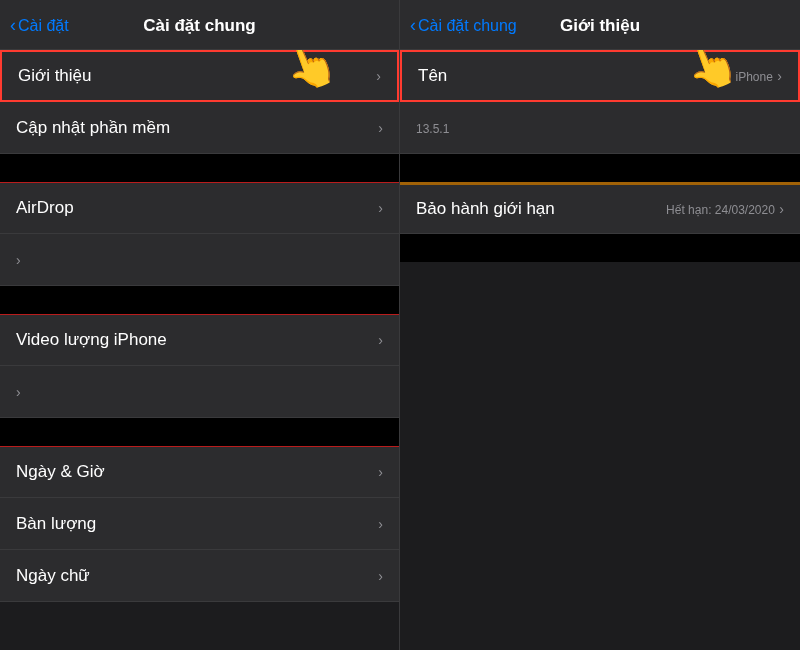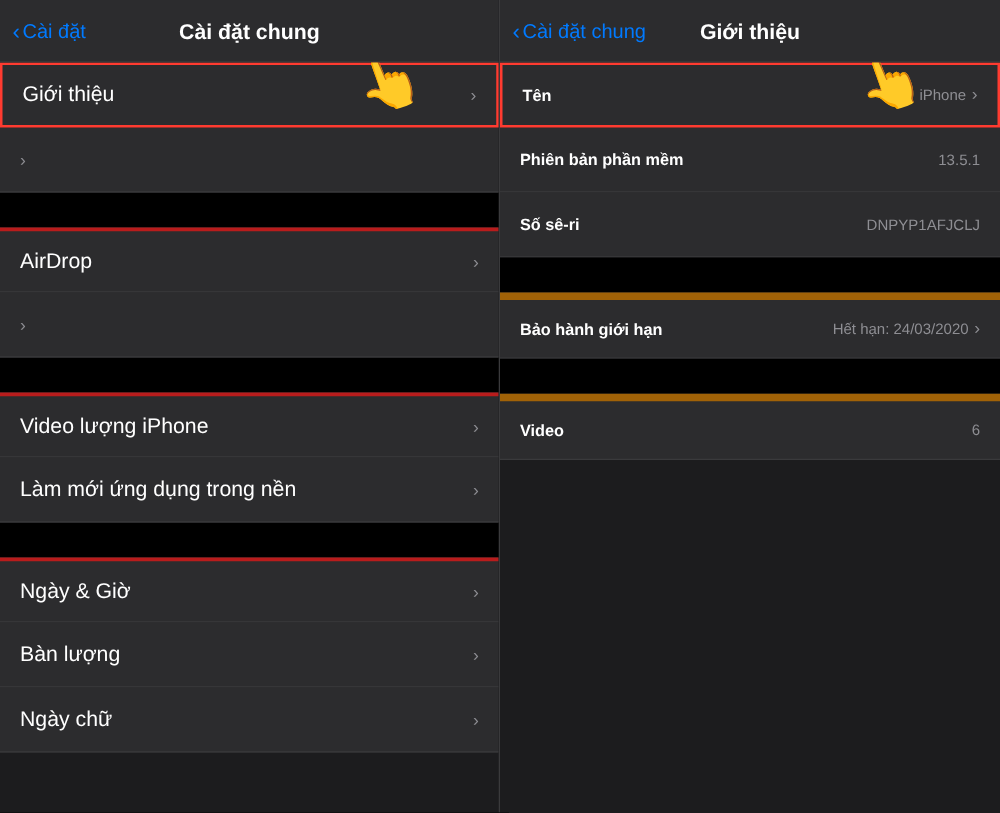--- a/index.html
+++ b/index.html
@@ -89,21 +89,21 @@
       display: flex;
       align-items: center;
       justify-content: space-between;
       padding: 14px 16px;
       min-height: 52px;
       position: relative;
       cursor: pointer;
     }
 
     .settings-item:first-child {
-      border-top: 3px solid #b91c1c;
+      border-top: 1px solid #b91c1c;
     }
 
     .settings-item .item-label {
       color: #fff;
       font-size: 17px;
     }
 
     .settings-item .item-right {
       display: flex;
       align-items: center;
@@ -138,27 +138,26 @@
       border-bottom: 1px solid #3a3a3c;
       display: flex;
       align-items: center;
       justify-content: space-between;
       padding: 14px 16px;
       min-height: 52px;
       cursor: pointer;
     }
 
     .detail-item:first-child {
-      border-top: 6px solid #a16207;
+      border-top: 3px solid #a16207;
     }
 
     .detail-item .detail-label {
       color: #fff;
-      font-size: 13px;
-      font-weight: bold;
+      font-size: 17px;
     }
 
     .detail-item .detail-value {
       color: #8e8e93;
       font-size: 12px;
     }
 
     .detail-item.highlighted-item .detail-label {
       color: #fff;
     }
@@ -186,20 +185,21 @@
     <div class="settings-group">
       <div class="settings-item highlighted-item" style="position:relative;">
         <span class="item-label">Giới thiệu</span>
         <div class="item-right">
           <span class="chevron">›</span>
         </div>
 
         <span class="cursor-emoji" style="right: 60px; top: -10px;">👆</span>
       </div>
       <div class="settings-item">
+        <span class="item-label">Cập nhật phần mềm</span>
         <div class="item-right">
           <span class="chevron">›</span>
         </div>
       </div>
     </div>
 
     <div class="group-gap"></div>
 
     <div class="settings-group">
       <div class="settings-item">
@@ -218,21 +218,20 @@
     <div class="group-gap"></div>
 
     <div class="settings-group">
       <div class="settings-item">
         <span class="item-label">Video lượng iPhone</span>
         <div class="item-right">
           <span class="chevron">›</span>
         </div>
       </div>
       <div class="settings-item">
-        <span class="item-label">Làm mới ứng dụng trong nền</span>
         <div class="item-right">
           <span class="chevron">›</span>
         </div>
       </div>
     </div>
 
     <div class="group-gap"></div>
 
     <div class="settings-group">
       <div class="settings-item">
@@ -274,49 +273,36 @@
       <div class="detail-item highlighted-item" style="position:relative;">
         <span class="detail-label">Tên</span>
         <div class="item-right">
           <span class="detail-value">iPhone</span>
           <span class="chevron">›</span>
         </div>
 
         <span class="cursor-emoji" style="right: 60px; top: -10px;">👆</span>
       </div>
       <div class="detail-item">
-        <span class="detail-label">Phiên bản phần mềm</span>
         <div class="item-right">
           <span class="detail-value">13.5.1</span>
-        </div>
-      </div>
-      <div class="detail-item">
-        <span class="detail-label">Số sê-ri</span>
-        <div class="item-right">
-          <span class="detail-value">DNPYP1AFJCLJ</span>
         </div>
       </div>
     </div>
 
     <div class="detail-group-gap"></div>
 
     <div class="settings-group">
       <div class="detail-item">
         <span class="detail-label">Bảo hành giới hạn</span>
         <div class="item-right">
           <span class="detail-value">Hết hạn: 24/03/2020</span>
           <span class="chevron">›</span>
         </div>
       </div>
     </div>
 
     <div class="detail-group-gap"></div>
 
     <div class="settings-group">
-      <div class="detail-item">
-        <span class="detail-label">Video</span>
-        <div class="item-right">
-          <span class="detail-value">6</span>
-        </div>
-      </div>
     </div>
   </div>
 </div>
 
 </body></html>

